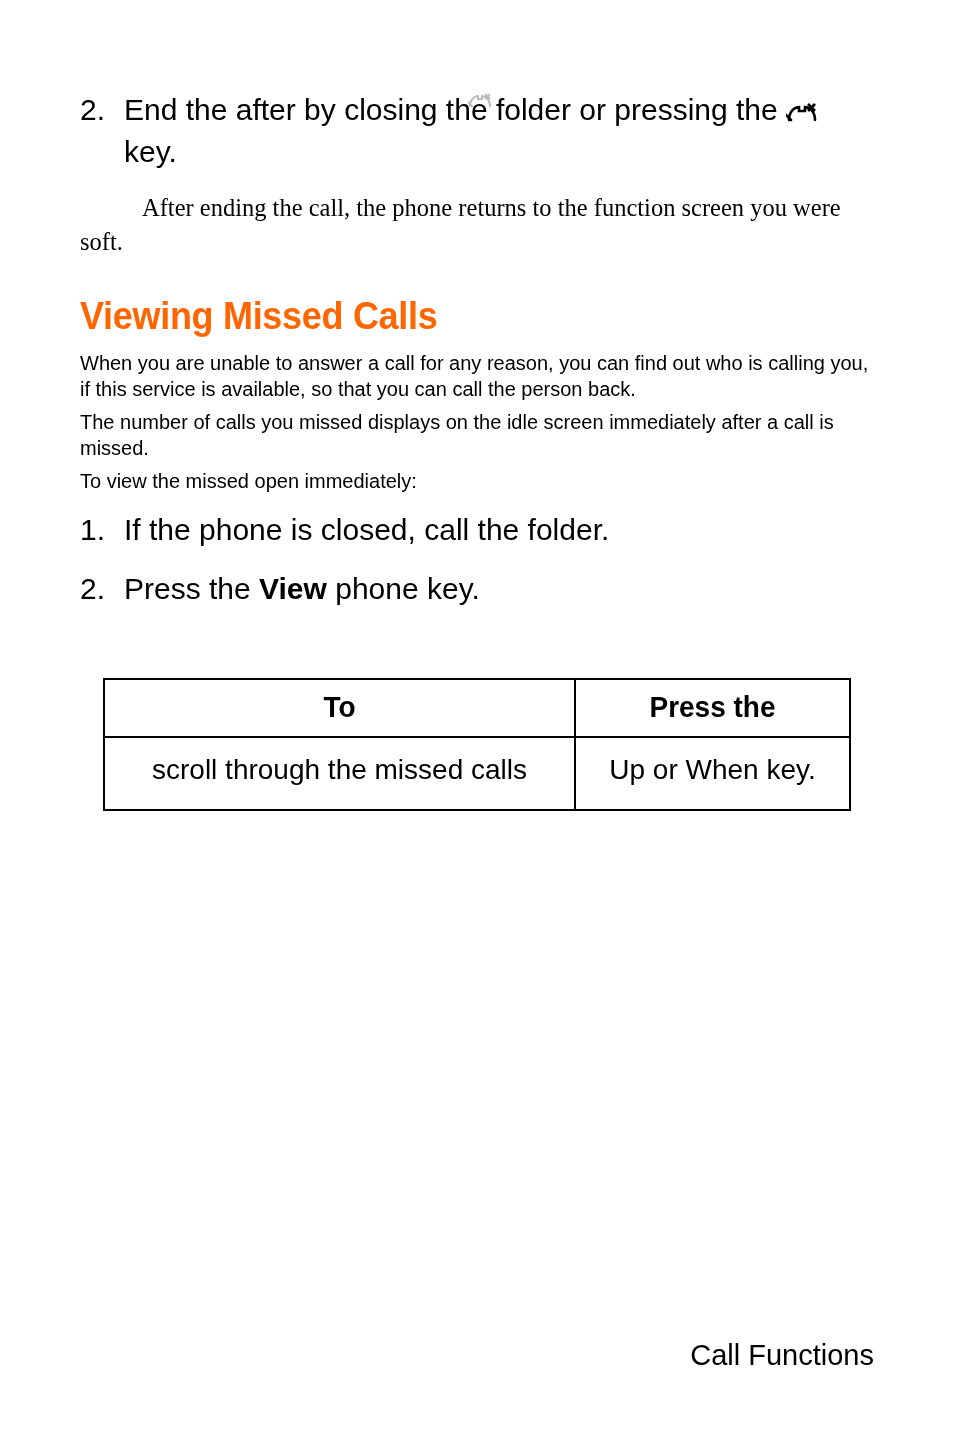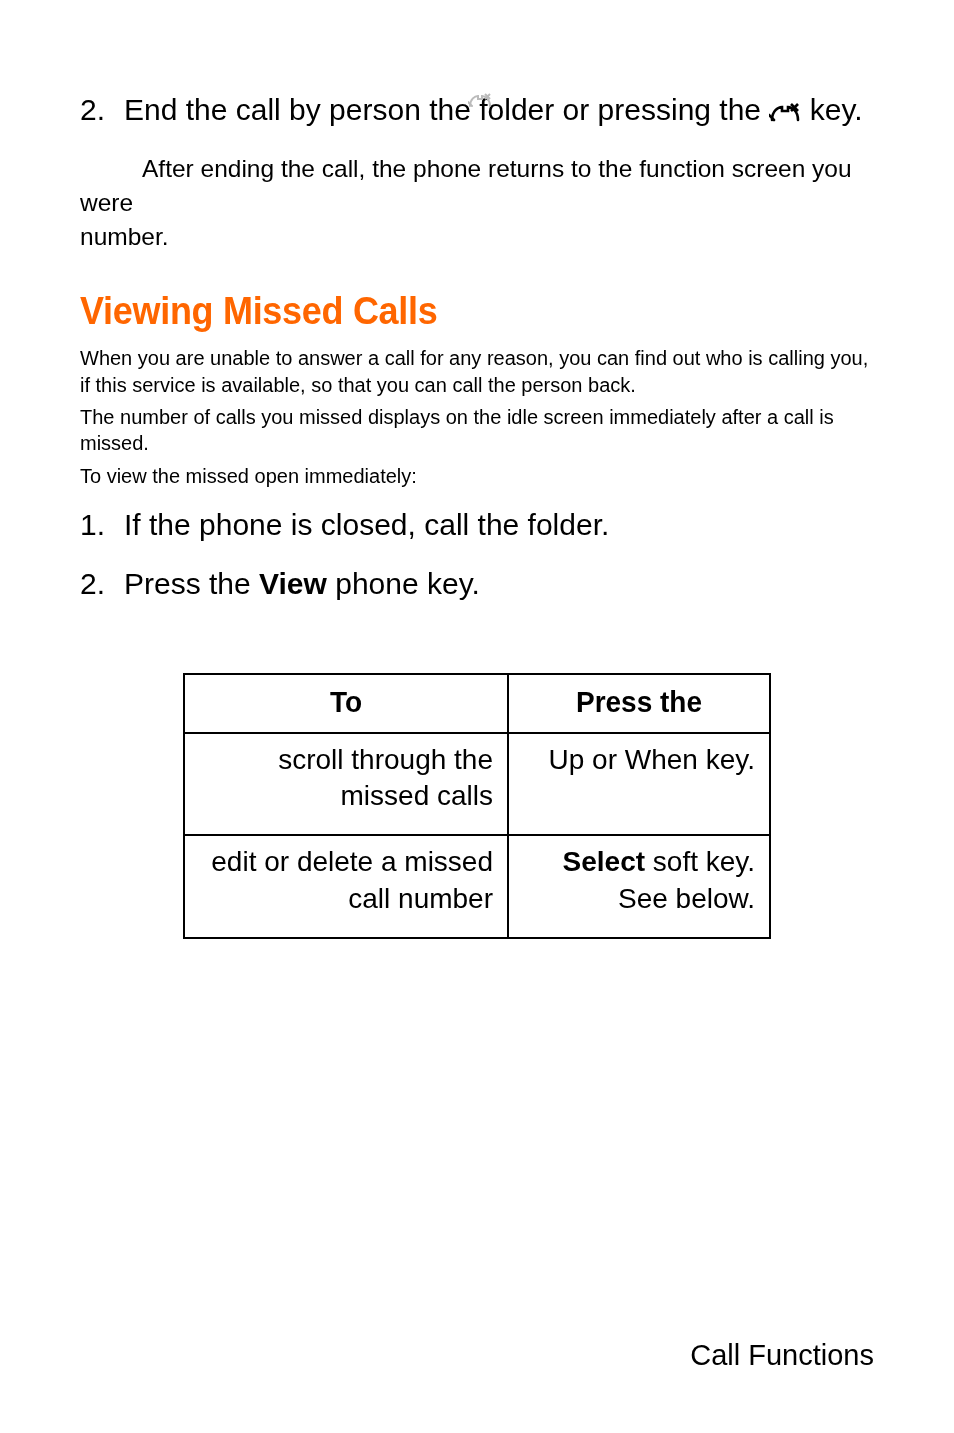--- a/index.html
+++ b/index.html
@@ -2,63 +2,63 @@
 <html><head>
 <meta charset="utf-8">
 <style>
   * { margin:0; padding:0; box-sizing:border-box; }
   body { font-family:Arial,Helvetica,sans-serif; width:954px; height:1433px; background:#fff; color:#000; padding:90px 80px 60px 80px; position:relative; font-size:30px; line-height:1.3; }
   .fade-icon { position:absolute; top:92px; left:468px; font-size:18px; font-weight:bold; color:#bbb; }
   .step { display:flex; margin-bottom:18px; }
   .step-num { min-width:44px; }
   .step-text { flex:1; }
   .end-icon { display:inline-block; vertical-align:middle; font-weight:bold; color:#222; }
-  .note { font-size:24.5px; margin:20px 0 34px 0; line-height:1.4; }
+  .note { font-size:24.5px; margin:20px 0 34px 0; line-height:1.4;font-family:Liberation Serif, serif; }
   .note-indent { margin-left:62px; }
   h2 { font-family:Arial,Helvetica,sans-serif; font-weight:bold; color:#ff6600; font-size:36px; margin-bottom:10px; letter-spacing:-0.3px; transform:scaleY(1.1); }
   .body { font-size:20px; line-height:1.32; margin-bottom:6px; }
   .list { margin-top:16px; }
   .list .step { margin-bottom:20px; }
-  table { border-collapse:collapse; margin:70px auto 4px auto; width:588px; }
-  th,td { border:2px solid #000; padding:8px 14px 20px 14px; text-align:right; vertical-align:top; font-size:28px; line-height:1.3; }
+  table { border-collapse:collapse; margin:70px auto 4px auto; width:748px; }
+  th,td { border:2px solid #000; padding:14px 14px 20px 14px; text-align:center; vertical-align:top; font-size:28px; line-height:1.3; }
   th { font-weight:bold; text-align:center; font-family:Arial,Helvetica,sans-serif; transform:scaleY(1.05); padding:10px 14px; }
   .phone-icon { display:inline-block; vertical-align:middle; margin-right:10px; }
   .footer { position:absolute; bottom:58px; right:80px; text-align:right; font-size:29px; line-height:1.3; }
 </style>
 </head>
 <body>
 
 <span class="fade-icon">
   <svg width="24" height="16" viewBox="0 0 24 16">
     <path d="M2 13 C2 6 7 3 10 3 L10 6 L14 6 L14 3 C17 3 22 6 22 13" fill="none" stroke="#bbb" stroke-width="2" stroke-linecap="round"></path>
     <path d="M4 13 L0 9" stroke="#bbb" stroke-width="2" stroke-linecap="round"></path>
     <line x1="17" y1="1" x2="22" y2="6" stroke="#bbb" stroke-width="2"></line>
     <line x1="22" y1="1" x2="17" y2="6" stroke="#bbb" stroke-width="2"></line>
   </svg>
 </span>
 
 <div class="step">
   <div class="step-num">2.</div>
   <div class="step-text">
-    <span>End the call by person the folder or pressing the </span>
+    <span>End the after by closing the folder or pressing the </span>
     <span class="end-icon">
       <svg width="32" height="20" viewBox="0 0 32 20">
         <path d="M3 17 C3 8 9 4 13 4 L13 8 L19 8 L19 4 C23 4 29 8 29 17" fill="none" stroke="#000" stroke-width="2.6" stroke-linecap="round"></path>
         <path d="M5 17 L0 12" stroke="#000" stroke-width="2.6" stroke-linecap="round"></path>
         <line x1="22" y1="1" x2="29" y2="8" stroke="#000" stroke-width="2.6"></line>
         <line x1="29" y1="1" x2="22" y2="8" stroke="#000" stroke-width="2.6"></line>
       </svg>
     </span>
     <span> key.</span>
   </div>
 </div>
 
 <div class="note">
   <span class="note-indent">After ending the call, the phone returns to the function screen you were</span><br>
-  <span>number.</span>
+  <span>soft.</span>
 </div>
 
 <h2>Viewing Missed Calls</h2>
 <div class="body">When you are unable to answer a call for any reason, you can find out who is calling you, if this service is available, so that you can call the person back.</div>
 <div class="body">The number of calls you missed displays on the idle screen immediately after a call is missed.</div>
 <div class="body">To view the missed open immediately:</div>
 
 <div class="list">
   <div class="step">
     <div class="step-num">1.</div>
@@ -75,24 +75,18 @@
 <table>
   <tbody>
       <tr>
     <th>To</th>
     <th>Press the</th>
   </tr>
   <tr>
     <td>scroll through the missed calls</td>
     <td>Up or When key.</td>
   </tr>
-  <tr>
-    <td>edit or delete a missed call number</td>
-    <td>
-      <b>Select</b><span> soft key. See below.</span>
-    </td>
-  </tr>
 </tbody>
   </table>
 
 <div class="footer">
   <div>Call Functions</div>
 </div>
 
 </body></html>

